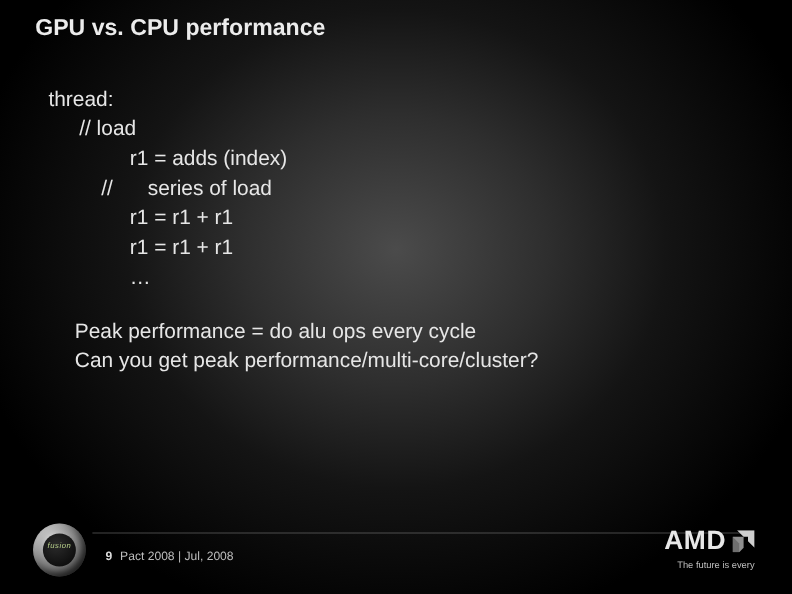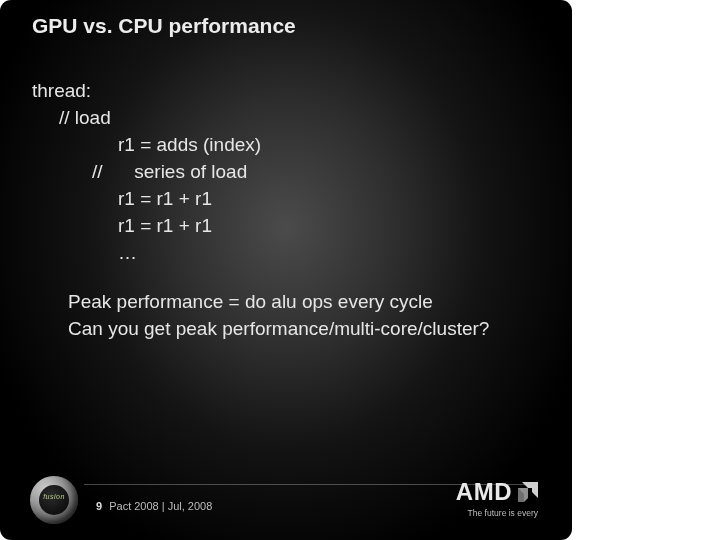--- a/index.html
+++ b/index.html
@@ -5,50 +5,49 @@
   html, body {
     margin: 0;
     padding: 0;
     width: 720px;
     height: 540px;
     overflow: hidden;
     font-family: Verdana, Geneva, sans-serif;
   }
   .slide {
     position: relative;
-    width: 572px;
+    width: 720px;
     height: 540px;
     background: radial-gradient(ellipse 55% 65% at 50% 42%,
                 #4b4b4b 0%,
                 #2e2e2e 35%,
                 #141414 62%,
                 #000000 100%);
     color: #e6e6e6;
     box-sizing: border-box;
-    border-radius: 11px;
   }
   .title {
     position: absolute;
     top: 14px;
     left: 32px;
     font-size: 21px;
     font-weight: bold;
     color: #ececec;
   }
   .body {
     position: absolute;
     top: 78px;
     left: 32px;
     right: 40px;
     font-size: 19px;
     line-height: 1.42;
     color: #e6e6e6;
   }
-  .t0 { margin-left: 0px; }
-  .t1 { margin-left: 27px; }
+  .t0 { margin-left: 12px; }
+  .t1 { margin-left: 40px; }
   .t2 { margin-left: 86px; }
   .t2b { margin-left: 60px; }
   .gap { height: 22px; }
   .q  { margin-left: 36px; }
 
   .footer-line {
     position: absolute;
     left: 84px;
     right: 40px;
     bottom: 55px;

